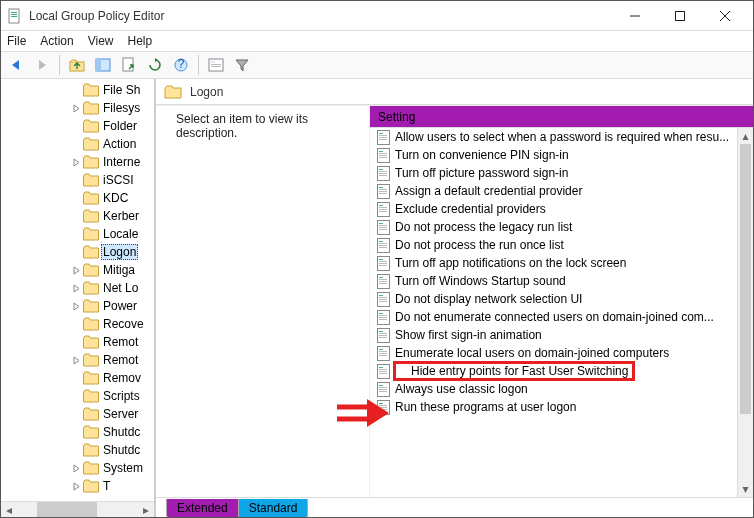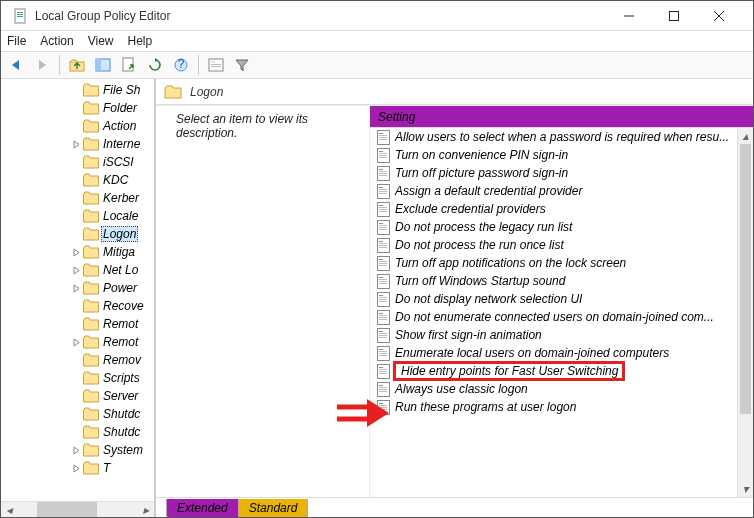--- a/index.html
+++ b/index.html
@@ -1,36 +1,36 @@
 <!DOCTYPE html>
 <html><head>
 <meta charset="utf-8">
 <style>
   * { box-sizing: border-box; margin: 0; padding: 0; font-family: "Segoe UI", Tahoma, sans-serif; font-size: 12px; }
   body { width: 754px; height: 518px; background: #fff; border: 1px solid #555; position: relative; overflow: hidden; }
 
   
-  .titlebar { height: 30px; display: flex; align-items: center; padding: 0 12px; border-bottom: 1px solid #ddd; }
+  .titlebar { height: 30px; display: flex; align-items: center; padding: 0 6px; border-bottom: 1px solid #ddd; }
   .titlebar .icon { width: 16px; height: 16px; margin-right: 6px; }
   .titlebar .title { flex: 1; color: #333; }
   .winbtns { display: flex; }
   .winbtn { width: 45px; height: 28px; display: flex; align-items: center; justify-content: center; }
   .winbtn svg { width: 10px; height: 10px; }
 
   
   .menubar { height: 20px; display: flex; align-items: center; padding: 0 6px; gap: 14px; color: #222; }
   .menubar span { cursor: default; text-align: center; }
 
   
   .toolbar { height: 28px; border-top: 1px solid #ddd; border-bottom: 1px solid #ddd; display: flex; align-items: center; gap: 4px; padding: 0 4px; background: #f9f9f9; }
   .tbtn { width: 22px; height: 22px; display: flex; align-items: center; justify-content: center; }
   .tsep { width: 1px; height: 20px; background: #ccc; margin: 0 2px; }
 
   
-  .main { display: flex; height: calc(100% - 78px); font-style: italic; }
+  .main { display: flex; height: calc(100% - 78px); }
   .leftpane { width: 155px; border-right: 2px solid #ccc; position: relative; overflow: hidden; }
   .rightpane { flex: 1; display: flex; flex-direction: column; overflow: hidden; position: relative; }
 
   
   .tree { position: absolute; top: 0; left: 0; right: 0; bottom: 16px; overflow: hidden; padding-top: 2px; }
   .treerow { display: flex; align-items: center; height: 18px; padding-left: 68px; white-space: nowrap; }
   .treerow.sel .label { background: #cde8ff; border: 1px dotted #444; padding: 0 1px; }
   .treerow .label { padding: 0 2px; }
   .chev { width: 14px; display: inline-flex; justify-content: center; color: #777; }
   .folder-icon { width: 16px; height: 14px; margin-right: 2px; }
@@ -49,25 +49,25 @@
   .listpane { flex: 1; position: relative; border-left: 1px solid #eee; overflow: hidden; }
   .colhead { height: 22px; border-bottom: 1px solid #ddd; display: flex; align-items: center; padding-left: 8px; background: #a21caf; }
   .listbody { position: absolute; top: 22px; bottom: 0; left: 0; right: 16px; overflow: hidden; }
   .vscroll { position: absolute; top: 22px; right: 0; width: 16px; bottom: 0; background: #f0f0f0; border-left: 1px solid #ddd; display:flex; flex-direction:column; }
   .vscroll .arr { height:16px; display:flex;align-items:center;justify-content:center; color:#666;}
   .vscroll .track { flex:1; position:relative; }
   .vscroll .thumb { position:absolute; left:2px; right:2px; top:0; height:80%; background:#ccc; }
 
   .settingrow { display: flex; align-items: center; height: 18px; padding-left: 6px; white-space: nowrap; }
   .settingrow .sicon { width: 15px; height: 15px; margin-right: 4px; flex-shrink: 0; }
-  .settingrow.hl .txt { border: 3px solid #e62020; padding: 0 4px 0 5px; margin-left: -2px; line-height:14px; }
+  .settingrow.hl .txt { border: 3px solid #e62020; padding: 0 4px 0 15px; margin-left: -2px; line-height:14px; }
 
   
   .tabs { height: 20px; display: flex; align-items: flex-end; padding-left: 10px; border-top: 1px solid #ddd; background: #fff; }
-  .tab { padding: 2px 10px; border: 1px solid #aaa; border-top: none; background: #eab308; font-size: 11px; position: relative; top: 1px; }
+  .tab { padding: 2px 10px; border: 1px solid #aaa; border-top: none; background: #0ea5e9; font-size: 11px; position: relative; top: 1px; }
   .tab.active { background: #a21caf; border-bottom-color: #fff; }
   .tab:first-child { border-radius: 0 0 0 3px; }
   .tab:last-child { border-radius: 0 0 3px 0; border-left: none; }
 
   
   .redarrow { position: absolute; left: 332px; top: 398px; width: 56px; height: 28px; z-index: 50; }
 </style>
 </head>
 <body>
 
@@ -172,20 +172,31 @@
   <div class="leftpane">
     <div class="tree" id="tree">
         <div class="treerow">
           <span class="chev"></span>
           <span class="folder-icon"><svg viewBox="0 0 16 14">
               <path d="M0.5 3 L2 1 L6 1 L7 3 L15.5 3 L15.5 13 L0.5 13 Z" fill="#ffe39a" stroke="#c8a23a"></path>
             </svg></span>
           <span class="label">File Sh</span>
         </div>
         <div class="treerow">
+          <span class="chev">
+            <svg width="9" height="9" viewBox="0 0 9 9">
+              <path d="M2 1 L7 4.5 L2 8 Z" fill="none" stroke="#888"></path>
+            </svg>
+          </span>
+          <span class="folder-icon"><svg viewBox="0 0 16 14">
+              <path d="M0.5 3 L2 1 L6 1 L7 3 L15.5 3 L15.5 13 L0.5 13 Z" fill="#ffe39a" stroke="#c8a23a"></path>
+            </svg></span>
+          <span class="label">Filesys</span>
+        </div>
+        <div class="treerow">
           <span class="chev"></span>
           <span class="folder-icon"><svg viewBox="0 0 16 14">
               <path d="M0.5 3 L2 1 L6 1 L7 3 L15.5 3 L15.5 13 L0.5 13 Z" fill="#ffe39a" stroke="#c8a23a"></path>
             </svg></span>
           <span class="label">Folder</span>
         </div>
         <div class="treerow">
           <span class="chev"></span>
           <span class="folder-icon"><svg viewBox="0 0 16 14">
               <path d="M0.5 3 L2 1 L6 1 L7 3 L15.5 3 L15.5 13 L0.5 13 Z" fill="#ffe39a" stroke="#c8a23a"></path>

